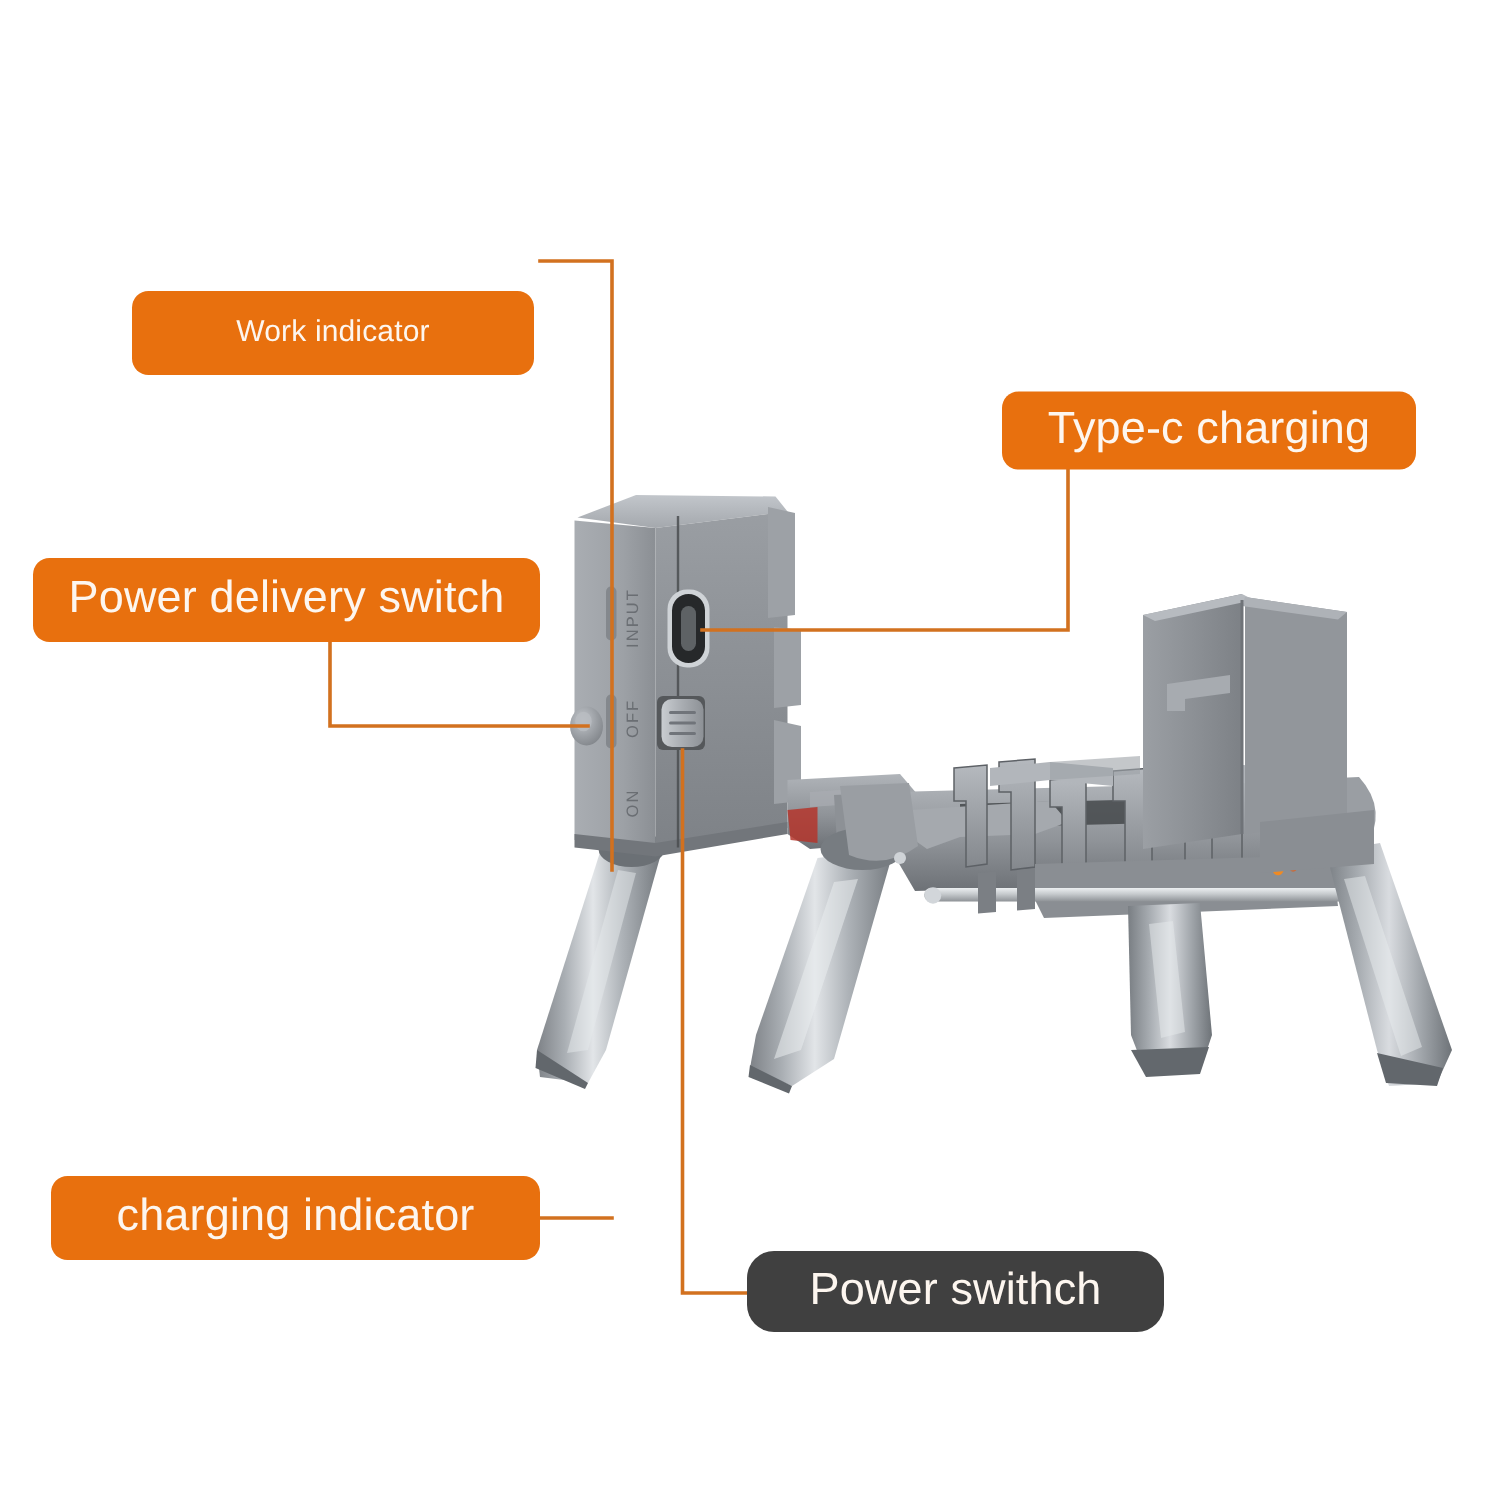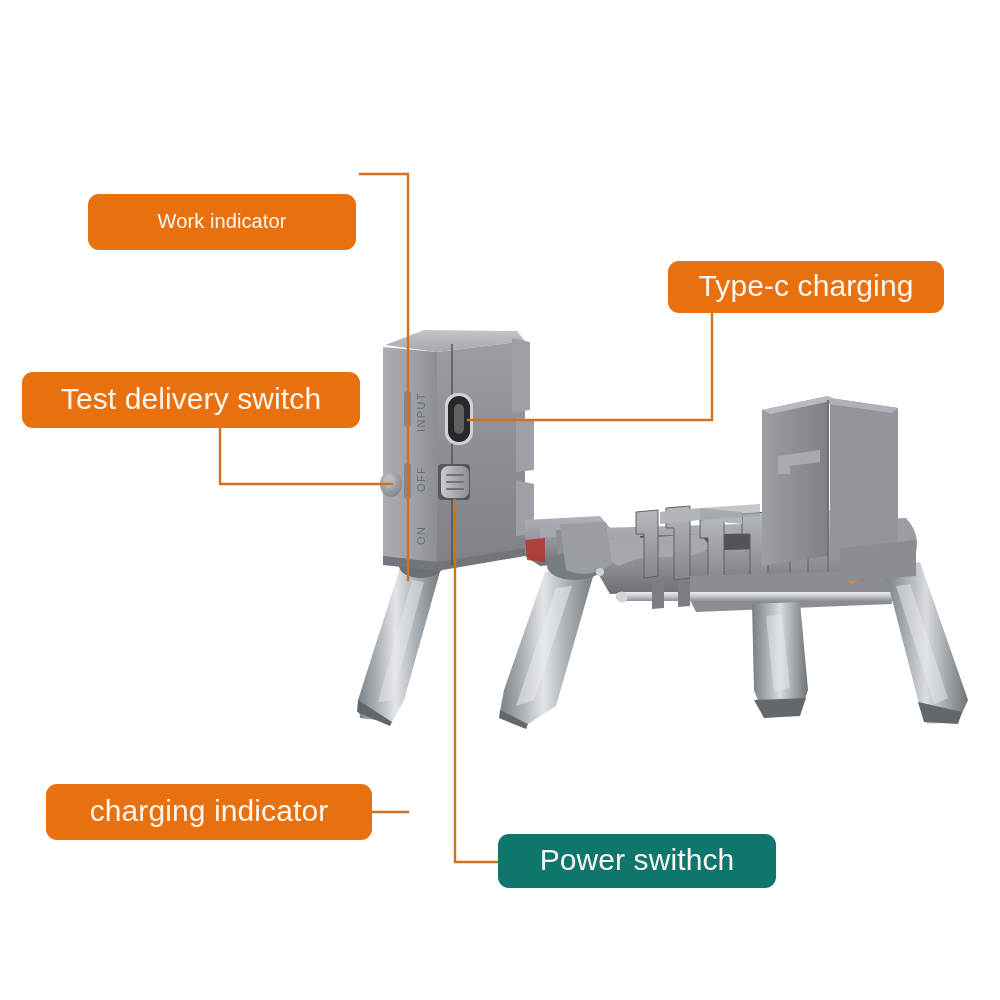--- a/index.html
+++ b/index.html
@@ -278,22 +278,22 @@
     </g>
   </svg>
 
   <div class="callout" id="c0" style="left: 88px; top: 146px; width: 268px; height: 56px; background: rgb(232, 112, 14); color: rgb(253, 246, 239);">
     <span>Work indicator</span>
   </div>
   <div class="callout" id="c1" style="left: 668px; top: 261px; width: 276px; height: 52px; background: rgb(232, 112, 14); color: rgb(253, 246, 239);">
     <span>Type-c charging</span>
   </div>
   <div class="callout" id="c2" style="left: 22px; top: 372px; width: 338px; height: 56px; background: rgb(232, 112, 14); color: rgb(253, 246, 239);">
-    <span>Test delivery switch</span>
-  </div>
-  <div class="callout" id="c3" style="left: 34px; top: 784px; width: 326px; height: 56px; background: rgb(232, 112, 14); color: rgb(253, 246, 239); margin-left: 12px;">
+    <span>Power delivery switch</span>
+  </div>
+  <div class="callout" id="c3" style="left: 34px; top: 784px; width: 326px; height: 56px; background: rgb(232, 112, 14); color: rgb(253, 246, 239);">
     <span>charging indicator</span>
   </div>
-  <div class="callout" id="c4" style="left: 498px; top: 834px; width: 278px; height: 54px; background: #0f766e; color: rgb(253, 246, 239);">
+  <div class="callout" id="c4" style="left: 498px; top: 834px; width: 278px; height: 54px; background: #404040; color: rgb(253, 246, 239); border-radius: 18px;">
     <span>Power swithch</span>
   </div>
 
 </div>
 
 </body></html>

